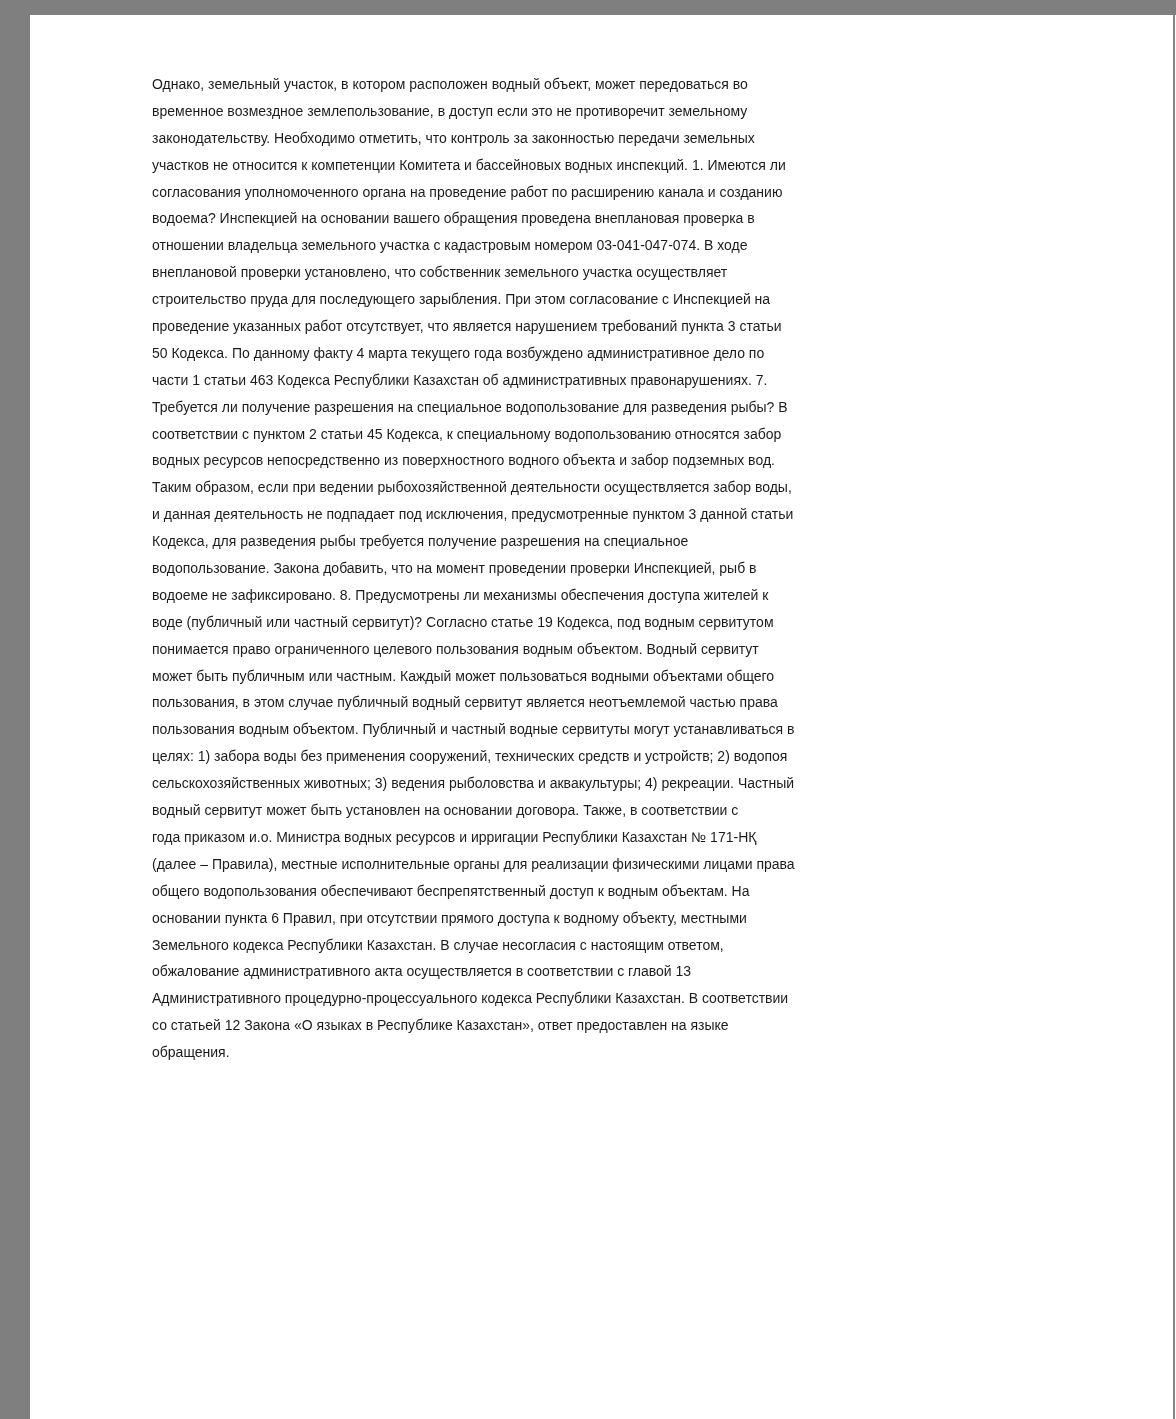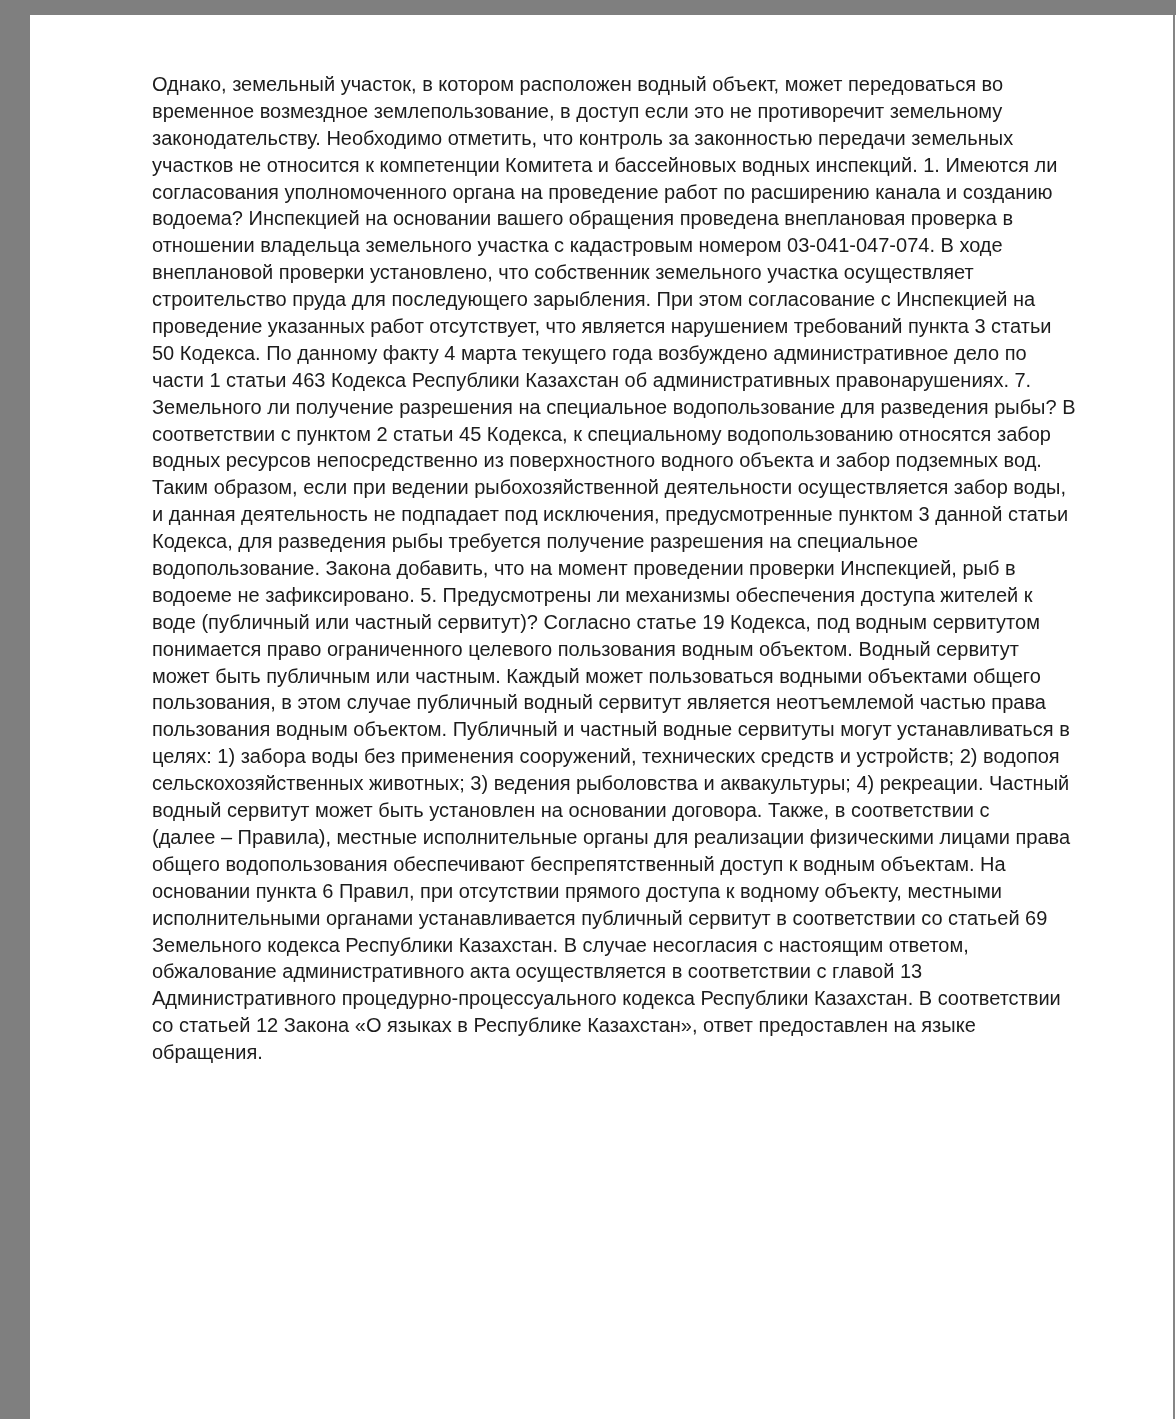--- a/index.html
+++ b/index.html
@@ -27,21 +27,21 @@
     width: 1146px;
     height: 1404px;
     background: var(--page);
   }
   .text-block {
     position: absolute;
     left: 122px;          
     top: 56px;            
     width: 960px;
     color: var(--text);
-    font-size: 20px;
+    font-size: 14px;
     line-height: 26.9px;
     font-weight: 400;
   }
   .line {
     white-space: nowrap;
     height: 26.9px;
   }
   .right-border {
     position: absolute;
     right: 1px;
@@ -62,40 +62,40 @@
         <div class="line">законодательству. Необходимо отметить, что контроль за законностью передачи земельных</div>
         <div class="line">участков не относится к компетенции Комитета и бассейновых водных инспекций. 1. Имеются ли</div>
         <div class="line">согласования уполномоченного органа на проведение работ по расширению канала и созданию</div>
         <div class="line">водоема? Инспекцией на основании вашего обращения проведена внеплановая проверка в</div>
         <div class="line">отношении владельца земельного участка с кадастровым номером 03-041-047-074. В ходе</div>
         <div class="line">внеплановой проверки установлено, что собственник земельного участка осуществляет</div>
         <div class="line">строительство пруда для последующего зарыбления. При этом согласование с Инспекцией на</div>
         <div class="line">проведение указанных работ отсутствует, что является нарушением требований пункта 3 статьи</div>
         <div class="line">50 Кодекса. По данному факту 4 марта текущего года возбуждено административное дело по</div>
         <div class="line">части 1 статьи 463 Кодекса Республики Казахстан об административных правонарушениях. 7.</div>
-        <div class="line">Земельного ли получение разрешения на специальное водопользование для разведения рыбы? В</div>
+        <div class="line">Требуется ли получение разрешения на специальное водопользование для разведения рыбы? В</div>
         <div class="line">соответствии с пунктом 2 статьи 45 Кодекса, к специальному водопользованию относятся забор</div>
         <div class="line">водных ресурсов непосредственно из поверхностного водного объекта и забор подземных вод.</div>
         <div class="line">Таким образом, если при ведении рыбохозяйственной деятельности осуществляется забор воды,</div>
         <div class="line">и данная деятельность не подпадает под исключения, предусмотренные пунктом 3 данной статьи</div>
         <div class="line">Кодекса, для разведения рыбы требуется получение разрешения на специальное</div>
         <div class="line">водопользование. Закона добавить, что на момент проведении проверки Инспекцией, рыб в</div>
-        <div class="line">водоеме не зафиксировано. 5. Предусмотрены ли механизмы обеспечения доступа жителей к</div>
+        <div class="line">водоеме не зафиксировано. 8. Предусмотрены ли механизмы обеспечения доступа жителей к</div>
         <div class="line">воде (публичный или частный сервитут)? Согласно статье 19 Кодекса, под водным сервитутом</div>
         <div class="line">понимается право ограниченного целевого пользования водным объектом. Водный сервитут</div>
         <div class="line">может быть публичным или частным. Каждый может пользоваться водными объектами общего</div>
         <div class="line">пользования, в этом случае публичный водный сервитут является неотъемлемой частью права</div>
         <div class="line">пользования водным объектом. Публичный и частный водные сервитуты могут устанавливаться в</div>
         <div class="line">целях: 1) забора воды без применения сооружений, технических средств и устройств; 2) водопоя</div>
         <div class="line">сельскохозяйственных животных; 3) ведения рыболовства и аквакультуры; 4) рекреации. Частный</div>
         <div class="line">водный сервитут может быть установлен на основании договора. Также, в соответствии с</div>
+        <div class="line">года приказом и.о. Министра водных ресурсов и ирригации Республики Казахстан № 171-НҚ</div>
         <div class="line">(далее – Правила), местные исполнительные органы для реализации физическими лицами права</div>
         <div class="line">общего водопользования обеспечивают беспрепятственный доступ к водным объектам. На</div>
         <div class="line">основании пункта 6 Правил, при отсутствии прямого доступа к водному объекту, местными</div>
-        <div class="line">исполнительными органами устанавливается публичный сервитут в соответствии со статьей 69</div>
         <div class="line">Земельного кодекса Республики Казахстан. В случае несогласия с настоящим ответом,</div>
         <div class="line">обжалование административного акта осуществляется в соответствии с главой 13</div>
         <div class="line">Административного процедурно-процессуального кодекса Республики Казахстан. В соответствии</div>
         <div class="line">со статьей 12 Закона «О языках в Республике Казахстан», ответ предоставлен на языке</div>
         <div class="line">обращения.</div>
       </div>
   </div>
   <div class="right-border"></div>
 </div>
 

